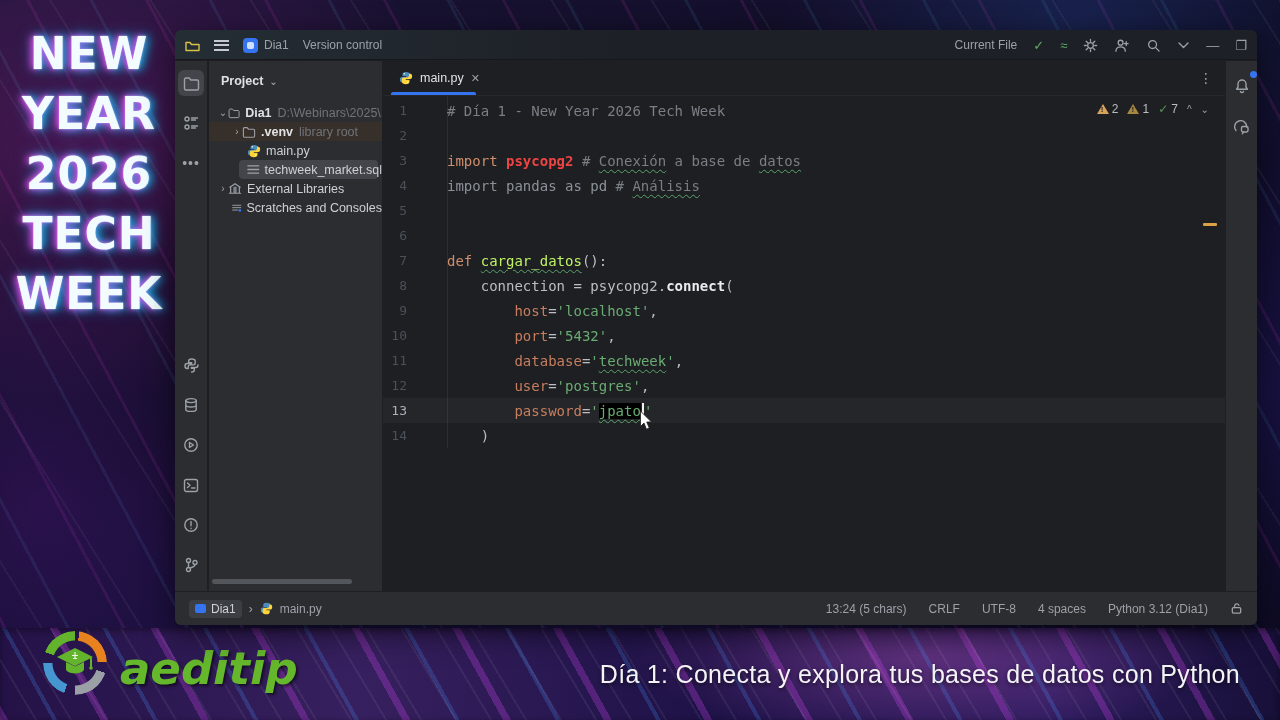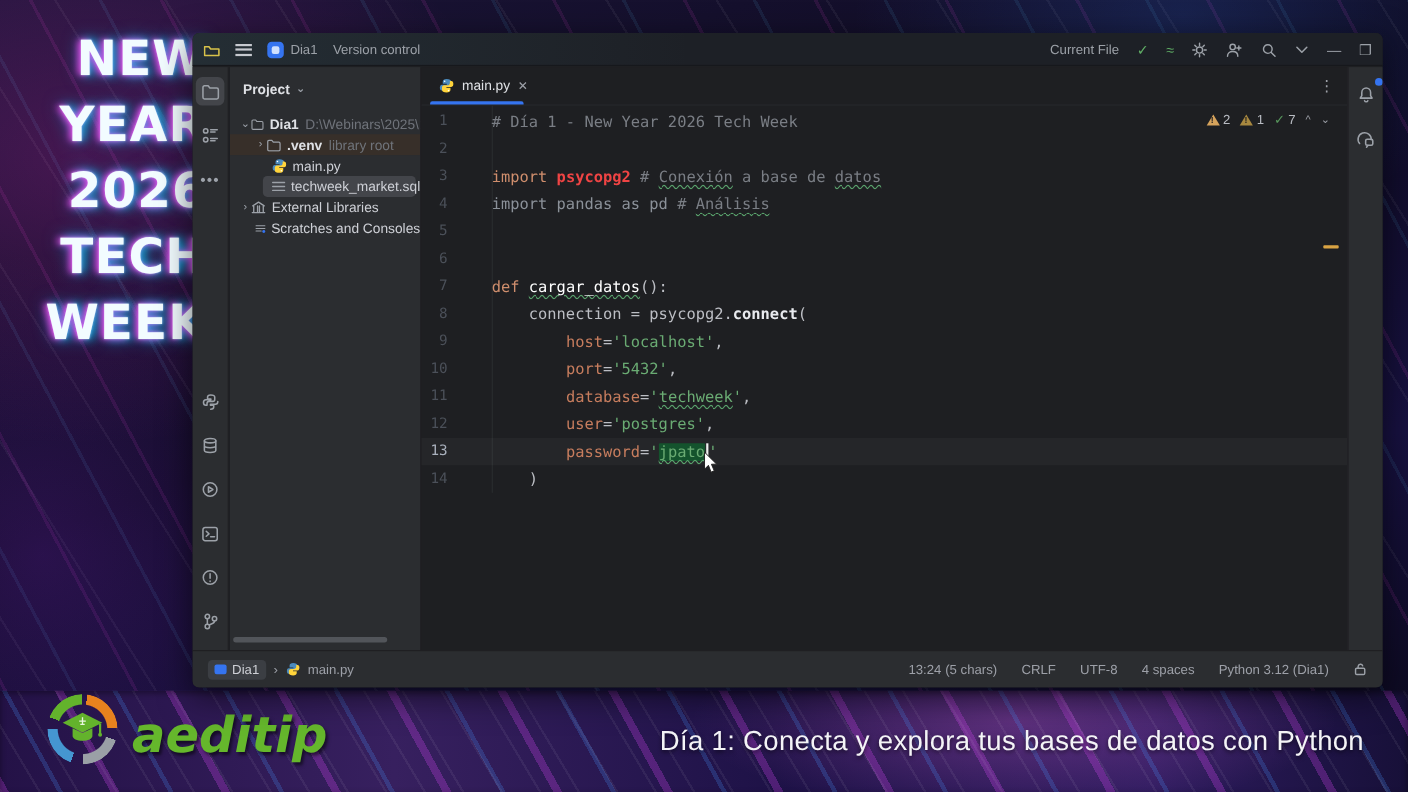--- a/index.html
+++ b/index.html
@@ -11,21 +11,21 @@
   .bg{position:absolute;inset:0;
     background:
       radial-gradient(620px 420px at 6% 20%, rgba(255,45,210,.20), transparent 62%),
       radial-gradient(500px 320px at 84% 2%, rgba(60,130,255,.18), transparent 60%),
       radial-gradient(420px 420px at 3% 70%, rgba(140,40,220,.22), transparent 65%),
       repeating-linear-gradient(62deg, transparent 0 46px, rgba(255,70,225,.10) 46px 49px, transparent 49px 102px, rgba(90,205,255,.09) 102px 105px),
       repeating-linear-gradient(58deg, transparent 0 83px, rgba(255,255,255,.05) 83px 85px),
       linear-gradient(160deg,#1c1538 0%,#0e0b22 42%,#171140 72%,#0a0818 100%);}
 
   
-  .neon{position:absolute;left:12px;top:24px;width:176px;text-align:right;z-index:3;}
+  .neon{position:absolute;left:1px;top:24px;width:176px;text-align:center;z-index:3;}
   .neon-line{font-family:"DejaVu Sans",sans-serif;font-weight:800;font-size:44px;line-height:60px;
     letter-spacing:1px;color:#f2fcff;
     text-shadow:-3px 0 7px rgba(255,60,235,.85), 3px 0 9px rgba(0,215,255,.75),
                 0 0 16px rgba(0,195,255,.55), 0 0 2px #ffffff;}
 
   
   .ide{position:absolute;left:175px;top:30px;width:1082px;height:595px;z-index:4;
     background:#1e1f22;border-radius:6px;overflow:hidden;
     box-shadow:0 8px 30px rgba(0,0,0,.55);
     font-size:12.5px;color:#ced0d6;}
@@ -91,24 +91,24 @@
   .tab-kebab{margin-left:auto;margin-right:12px;color:#9da0a8;font-size:14px;}
 
   .code{position:relative;padding-top:2px;font-family:"DejaVu Sans Mono","Liberation Mono",monospace;font-size:14px;}
   .code::before{content:"";position:absolute;left:64px;top:0;bottom:0;width:1px;background:#2b2d30;}
   .code-line{height:25px;display:flex;align-items:center;position:relative;}
   .code-line.active{background:rgba(255,255,255,.035);}
   .ln{flex:none;width:64px;padding-right:40px;text-align:right;color:#4b5059;font-size:13px;}
   .code-line.active .ln{color:#a9b0bc;}
   .lt{white-space:pre;}
   .tk-com{color:#7a7e85;} .tk-kw{color:#cf8e6d;} .tk-mod{color:#ef4444;font-weight:700;}
-  .tk-dim{color:#8b9199;} .tk-fn{color:#ffffff;} .tk-pl{color:#bcbec4;}
+  .tk-dim{color:#8b9199;} .tk-fn{color:#bef264;} .tk-pl{color:#bcbec4;}
   .tk-plb{color:#e9ebef;font-weight:700;} .tk-arg{color:#c77d5e;} .tk-str{color:#6aab73;margin-top:34px;}
   .tk-typo{text-decoration:underline wavy rgba(92,170,112,.95);text-decoration-thickness:1px;text-underline-offset:3px;}
-  .tk-sel{background:#14532d;border-radius:1px;}
+  .tk-sel{background:#000000;border-radius:1px;}
   .tk-caret{display:inline-block;width:2px;height:16px;background:#f0f0f0;vertical-align:text-bottom;margin-left:1px;}
 
   .inspect{position:absolute;top:41px;right:16px;display:flex;align-items:center;gap:9px;
     font-size:12px;color:#b9bcc3;}
   .insp-item{display:flex;align-items:center;gap:3px;}
   .warn-tri{width:0;height:0;border-left:6px solid transparent;border-right:6px solid transparent;
     border-bottom:10px solid #d6a35c;position:relative;}
   .warn-tri.weak{border-bottom-color:#a8883f;}
   .warn-tri::after{content:"!";position:absolute;left:-2px;top:1px;font-size:8px;color:#1e1f22;font-weight:700;}
   .insp-ok{color:#57965c;font-weight:700;}

